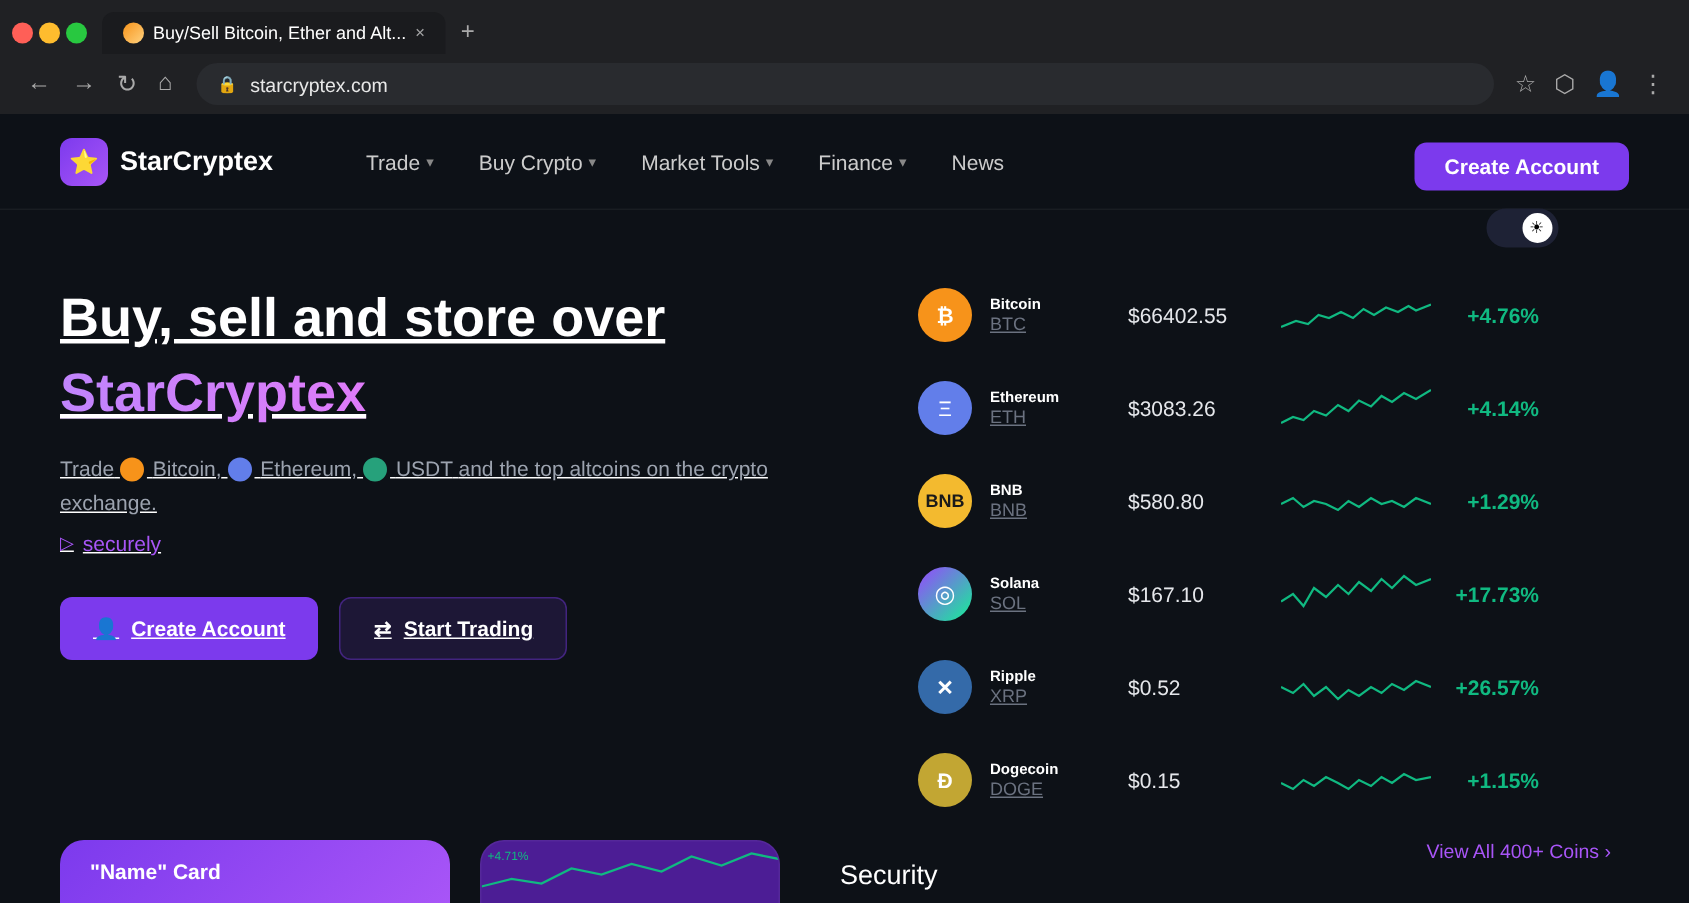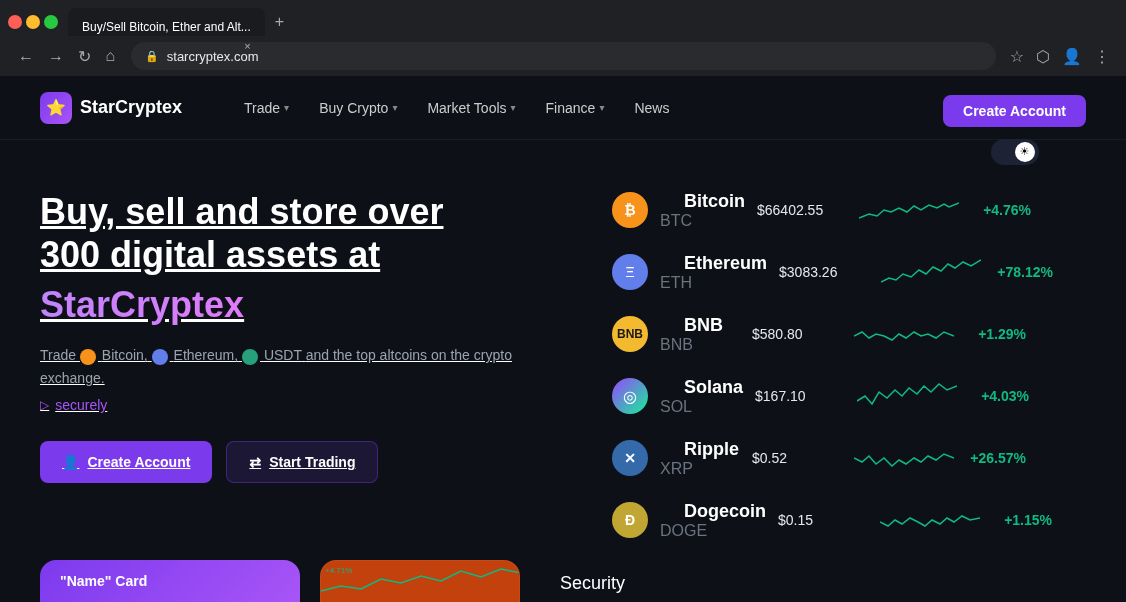--- a/index.html
+++ b/index.html
@@ -41,21 +41,20 @@
       background: #292b2f;
       border-radius: 8px 8px 0 0;
       padding: 6px 14px;
       font-size: 12px;
       color: #ccc;
       display: flex;
       align-items: center;
       gap: 6px;
       height: 28px;
       min-width: 180px;
-      flex-direction: column;
     }
     .tab-item.active { background: #1a1b1e; color: #fff; }
     .tab-favicon {
       width: 14px; height: 14px;
       background: linear-gradient(135deg, #f7931a, #ffd27f);
       border-radius: 50%;
     }
     .tab-close-btn { margin-left: auto; opacity: 0.6; font-size: 11px; cursor: pointer; }
     .new-tab-btn {
       background: none; border: none; color: #aaa;
@@ -297,22 +296,22 @@
       font-size: 18px;
       flex-shrink: 0;
     }
     .coin-btc-bg { background: #f7931a; }
     .coin-eth-bg { background: #627eea; }
     .coin-bnb-bg { background: #f3ba2f; }
     .coin-sol-bg { background: linear-gradient(135deg, #9945ff, #14f195); }
     .coin-xrp-bg { background: #346aa9; }
     .coin-doge-bg { background: #c2a633; }
     .coin-info { flex: 0 0 80px; }
-    .coin-name { font-size: 18px; font-weight: 600; color: #fff; margin-left: 24px; }
-    .coin-symbol { font-size: 16px; color: #6b7280; }
+    .coin-name { font-size: 10px; font-weight: 600; color: #fff; }
+    .coin-symbol { font-size: 12px; color: #6b7280; text-decoration: underline; }
     .coin-price {
       flex: 0 0 90px;
       font-size: 14px;
       color: #e5e7eb;
       font-weight: 500;
     }
     .coin-chart {
       flex: 0 0 100px;
       height: 40px;
     }
@@ -348,21 +347,21 @@
       border-radius: 16px 16px 0 0;
       width: 260px;
       height: 42px;
       padding: 12px 20px;
       font-size: 14px;
       font-weight: 700;
       color: #fff;
       display: flex; align-items: center;
     }
     .card-chart-preview {
-      background: #c2410c;
+      background: #4c1d95;
       border-radius: 16px 16px 0 0;
       width: 200px;
       height: 42px;
       overflow: hidden;
       border: 1px solid rgba(255,255,255,0.05);
       border-bottom: none;
     }
 
     
     svg.sparkline {
@@ -443,21 +442,20 @@
           <span>☀</span>
         </div>
       </button>
     </div>
   </nav>
 
   <div class="hero">
     <div class="hero-left">
       <div class="hero-title">
         <span>Buy, sell and store over</span><br>
-        <span>300 digital assets at</span>
       </div>
       <div class="hero-brand">StarCryptex</div>
       <p class="hero-desc">
         <span>Trade</span>
         <span class="coin-inline coin-btc"></span>
         <span>Bitcoin,</span>
         <span class="coin-inline coin-eth"></span>
         <span>Ethereum,</span>
         <span class="coin-inline coin-usdt"></span>
         <span>USDT</span>
@@ -502,21 +500,21 @@
           <div class="coin-info">
             <div class="coin-name">Ethereum</div>
             <div class="coin-symbol">ETH</div>
           </div>
           <div class="coin-price">$3083.26</div>
           <div class="coin-chart">
             <svg class="sparkline" viewBox="0 0 100 40" preserveAspectRatio="none">
               <polyline points="0,30 8,26 15,28 22,22 30,25 38,18 45,22 52,15 60,19 67,12 74,16 82,10 90,14 100,8" fill="none" stroke="#10b981" stroke-width="1.5"></polyline>
             </svg>
           </div>
-          <div class="coin-change">+78.12%</div>
+          <div class="coin-change">+4.14%</div>
         </div>
 
         <div class="crypto-row">
           <div class="coin-icon coin-bnb-bg" style="color:#1a1a1a;font-size:12px;font-weight:700;">BNB</div>
           <div class="coin-info">
             <div class="coin-name">BNB</div>
             <div class="coin-symbol">BNB</div>
           </div>
           <div class="coin-price">$580.80</div>
           <div class="coin-chart">
@@ -532,21 +530,21 @@
           <div class="coin-info">
             <div class="coin-name">Solana</div>
             <div class="coin-symbol">SOL</div>
           </div>
           <div class="coin-price">$167.10</div>
           <div class="coin-chart">
             <svg class="sparkline" viewBox="0 0 100 40" preserveAspectRatio="none">
               <polyline points="0,25 8,20 15,28 22,16 30,22 38,14 45,20 52,12 60,18 67,10 74,16 82,8 90,14 100,10" fill="none" stroke="#10b981" stroke-width="1.5"></polyline>
             </svg>
           </div>
-          <div class="coin-change">+4.03%</div>
+          <div class="coin-change">+17.73%</div>
         </div>
 
         <div class="crypto-row">
           <div class="coin-icon coin-xrp-bg" style="color:#fff;font-size:14px;font-weight:700;">✕</div>
           <div class="coin-info">
             <div class="coin-name">Ripple</div>
             <div class="coin-symbol">XRP</div>
           </div>
           <div class="coin-price">$0.52</div>
           <div class="coin-chart">
@@ -566,20 +564,21 @@
           <div class="coin-price">$0.15</div>
           <div class="coin-chart">
             <svg class="sparkline" viewBox="0 0 100 40" preserveAspectRatio="none">
               <polyline points="0,22 8,26 15,20 22,24 30,18 38,22 45,26 52,20 60,24 67,18 74,22 82,16 90,20 100,18" fill="none" stroke="#10b981" stroke-width="1.5"></polyline>
             </svg>
           </div>
           <div class="coin-change">+1.15%</div>
         </div>
 
       </div>
+      <div class="view-all">View All 400+ Coins ›</div>
     </div>
   </div>
 
   <div class="bottom-preview">
     <div class="card-purple">
       <span>"Name" Card</span>
     </div>
     <div class="card-chart-preview">
       <svg viewBox="0 0 200 42" width="200" height="42" preserveAspectRatio="none">
         <polyline points="0,30 20,25 40,28 60,18 80,22 100,15 120,20 140,10 160,16 180,8 200,12" fill="none" stroke="#10b981" stroke-width="1.5"></polyline>

